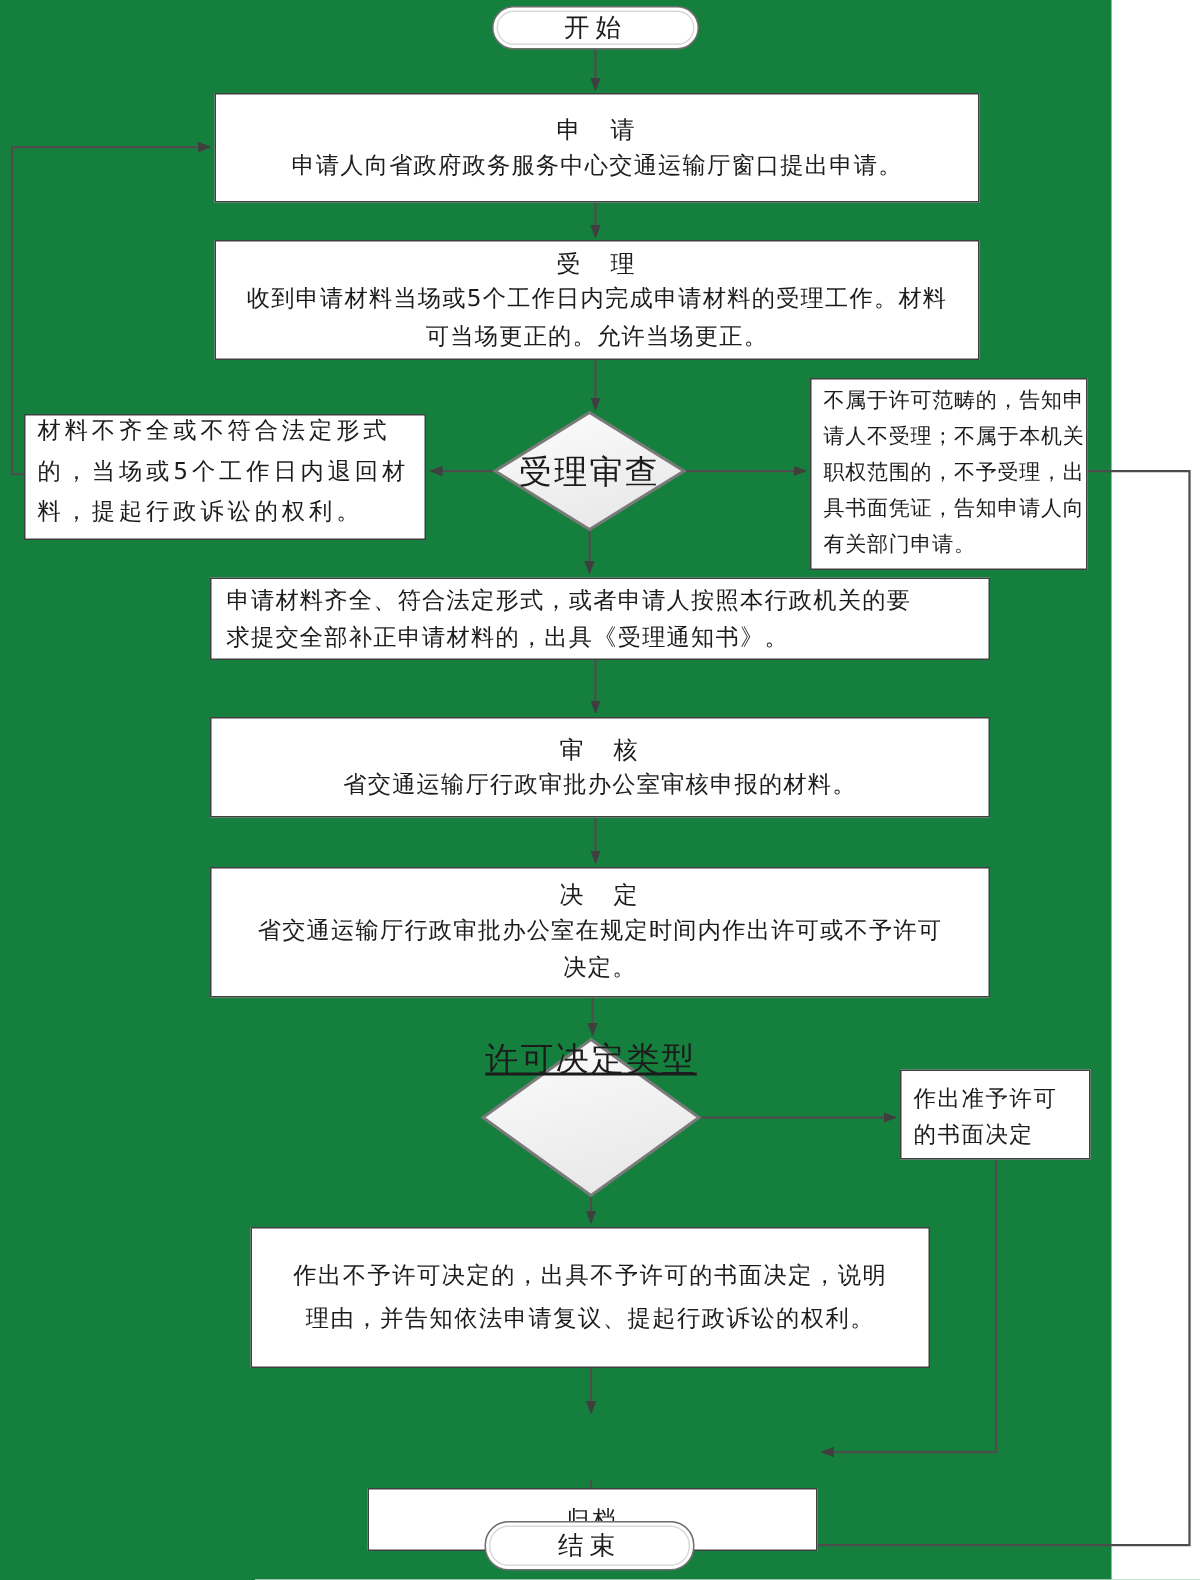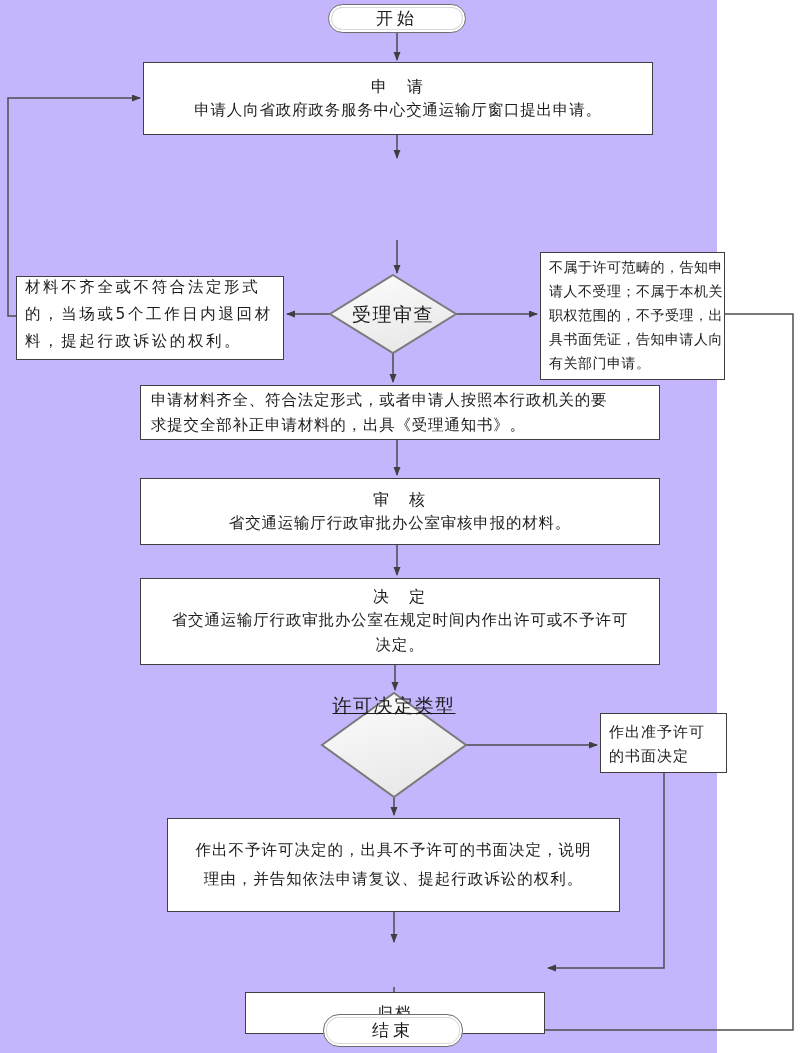--- a/index.html
+++ b/index.html
@@ -4,23 +4,24 @@
 <style>
   :root{
     --stroke:#4d4d4d;
     --border:#3f3f3f;
     --text:#1c1c1c;
   }
   html,body{margin:0;padding:0;background:#ffffff;}
   #canvas{
     position:relative;
     width:717px;height:1053px;
-    background:#c4b5fd;
+    background:#15803d;
     font-family:"DejaVu Sans", sans-serif;
     color:var(--text);
+    padding-left:24px;
   }
   #wires{position:absolute;left:0;top:0;width:800px;height:1053px;}
   .node{
     position:absolute;
     box-sizing:border-box;
     background:#ffffff;
     border:1.5px solid var(--border);
     display:flex;
     flex-direction:column;
     justify-content:center;
@@ -43,21 +44,21 @@
   }
   .proc-body{
     font-size:15.5px;
     letter-spacing:0.8px;
     line-height:1.6;
     text-align:center;
   }
   .left-align{text-align:left;align-items:flex-start;}
   .diamond-label{
     position:absolute;
-    font-size:19px;
+    font-size:22px;
     letter-spacing:1.5px;
     font-weight:500;
     transform:translate(-50%,-50%);
     white-space:pre;
   }
   .sidebox{
     justify-content:flex-end;
     padding:4px 8px;
   }
   .sidebox .proc-body{line-height:1.75;}
@@ -105,20 +106,25 @@
 
   <div class="node terminal" style="left:328px;top:4px;width:138px;height:29px;">
     <span>开始</span>
   </div>
 
   <div class="node" style="left:143px;top:62px;width:510px;height:73px;">
     <div class="proc-title">申　请</div>
     <div class="proc-body">申请人向省政府政务服务中心交通运输厅窗口提出申请。</div>
   </div>
 
+  <div class="node" style="left:143px;top:160px;width:510px;height:80px;">
+    <div class="proc-title">受　理</div>
+    <div class="proc-body">收到申请材料当场或5个工作日内完成申请材料的受理工作。材料
+可当场更正的。允许当场更正。</div>
+  </div>
 
   <div class="diamond-label" style="left:393px;top:315px;">受理审查</div>
 
   <div class="node sidebox left-align" style="left:16px;top:276px;width:268px;height:84px;">
     <div class="proc-body left-align" style="letter-spacing:2.6px;">材料不齐全或不符合法定形式
 的，当场或5个工作日内退回材
 料，提起行政诉讼的权利。</div>
   </div>
 
   <div class="node sidebox left-align" style="left:540px;top:252px;width:185px;height:128px;">

